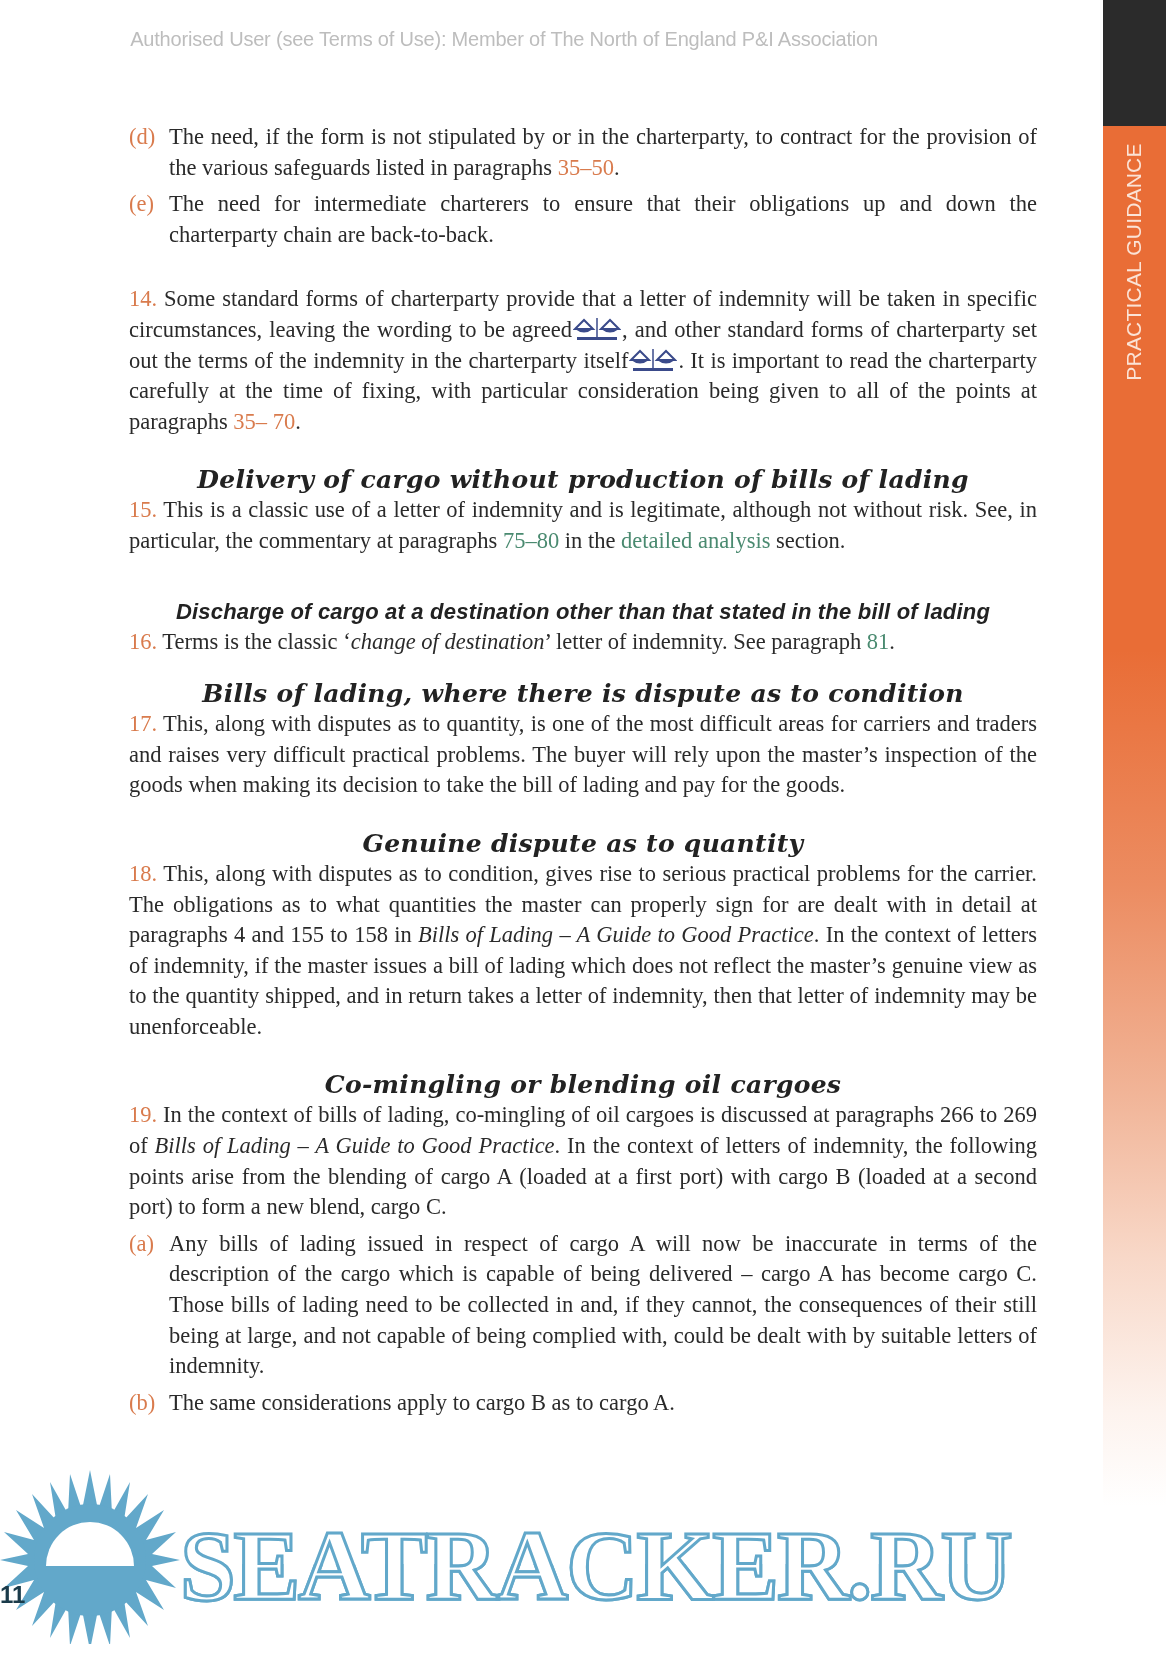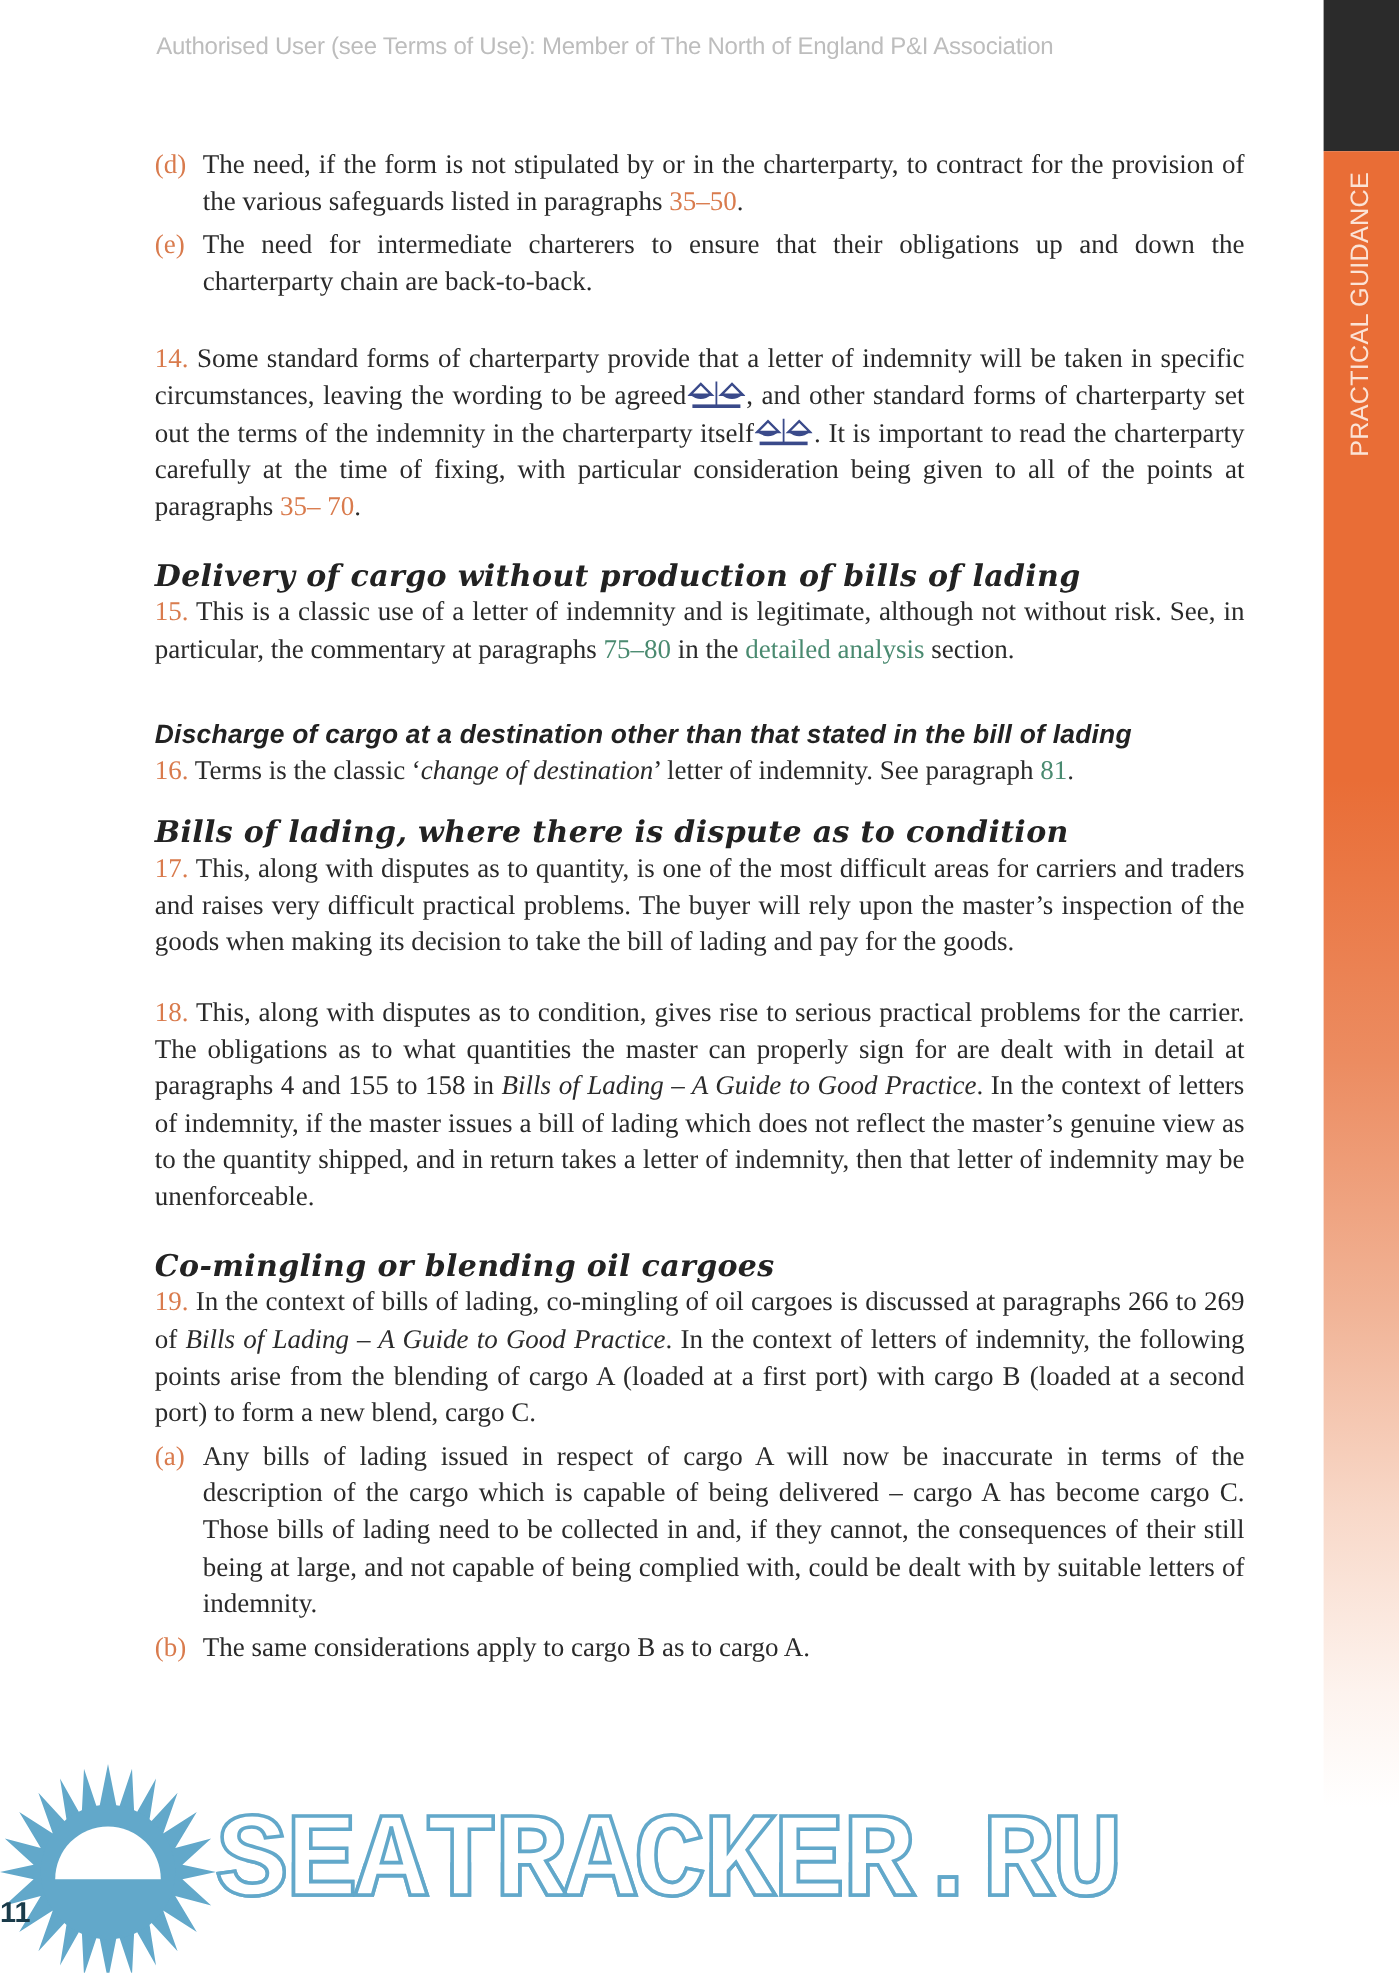--- a/index.html
+++ b/index.html
@@ -36,34 +36,34 @@
   .content p { margin: 0; text-align: justify; }
   .sub { display: flex; margin: 0 0 6px 0; }
   .sub .lbl { width: 40px; flex: 0 0 40px; color: #d97b4d; }
   .sub .txt { flex: 1; text-align: justify; }
   .num { color: #d97b4d; }
   .ref-orange { color: #d97b4d; }
   .ref-green { color: #4a8a70; }
   .it { font-style: italic; }
   h2 {
     margin: 0; font-size: 25px; line-height: 30px; font-style: italic; font-weight: bold;
-    font-family: "DejaVu Serif", "Liberation Serif", serif; color: #222; letter-spacing: 0.3px;
+    font-family: "DejaVu Serif", "Liberation Serif", serif; color: #222; letter-spacing: 0.3px; text-align: center;
   }
   h2.narrow { font-family: "Liberation Sans", "DejaVu Sans", sans-serif; font-size: 22px; letter-spacing: 0.2px; margin-top: 12px; }
   .gap-s { height: 22px; }
   .gap-m { height: 28px; }
   .scales {
     display: inline-block; vertical-align: -4px; width: 48px; height: 24px; margin: 0 1px;
   }
   .watermark {
     position: absolute; left: 0; top: 1480px; width: 1166px; height: 174px;
   }
   .wm-text {
-    position: absolute; left: 180px; top: 24px;
-    font-family: Liberation Mono, monospace; font-weight: bold;
+    position: absolute; left: 180px; top: 36px;
+    font-family: Liberation Serif, serif; font-weight: bold;
     font-size: 100px; letter-spacing: -2px; line-height: 100px;
     color: #ffffff;
     -webkit-text-stroke: 3px #62a8ca;
     background: linear-gradient(to bottom, rgba(255,255,255,0) 0%, rgba(255,255,255,0) 48%, #62a8ca 48%, #62a8ca 100%);
     -webkit-background-clip: text; background-clip: text;
   }
   .page-number {
     position: absolute; left: 0; width: 1166px; top: 1581px; text-align: left;
     font-family: "Liberation Sans", "DejaVu Sans", sans-serif; font-size: 24px; font-weight: bold; color: #1a3b4a;
   }
@@ -125,20 +125,21 @@
 
   <div class="gap-s"></div>
 
   <h2>Bills of lading, where there is dispute as to condition</h2>
   <p>
     <span class="num">17.</span><span> This, along with disputes as to quantity, is one of the most difficult areas for carriers and traders and raises very difficult practical problems. The buyer will rely upon the master’s inspection of the goods when making its decision to take the bill of lading and pay for the goods.</span>
   </p>
 
   <div class="gap-m"></div>
 
+  <h2>Genuine dispute as to quantity</h2>
   <p>
     <span class="num">18.</span><span> This, along with disputes as to condition, gives rise to serious practical problems for the carrier. The obligations as to what quantities the master can properly sign for are dealt with in detail at paragraphs 4 and 155 to 158 in </span><span class="it">Bills of Lading – A Guide to Good Practice</span><span>. In the context of letters of indemnity, if the master issues a bill of lading which does not reflect the master’s genuine view as to the quantity shipped, and in return takes a letter of indemnity, then that letter of indemnity may be unenforceable.</span>
   </p>
 
   <div class="gap-m"></div>
 
   <h2>Co-mingling or blending oil cargoes</h2>
   <p style="margin-bottom:6px;">
     <span class="num">19.</span><span> In the context of bills of lading, co-mingling of oil cargoes is discussed at paragraphs 266 to 269 of </span><span class="it">Bills of Lading – A Guide to Good Practice</span><span>. In the context of letters of indemnity, the following points arise from the blending of cargo A (loaded at a first port) with cargo B (loaded at a second port) to form a new blend, cargo C.</span>
   </p>

